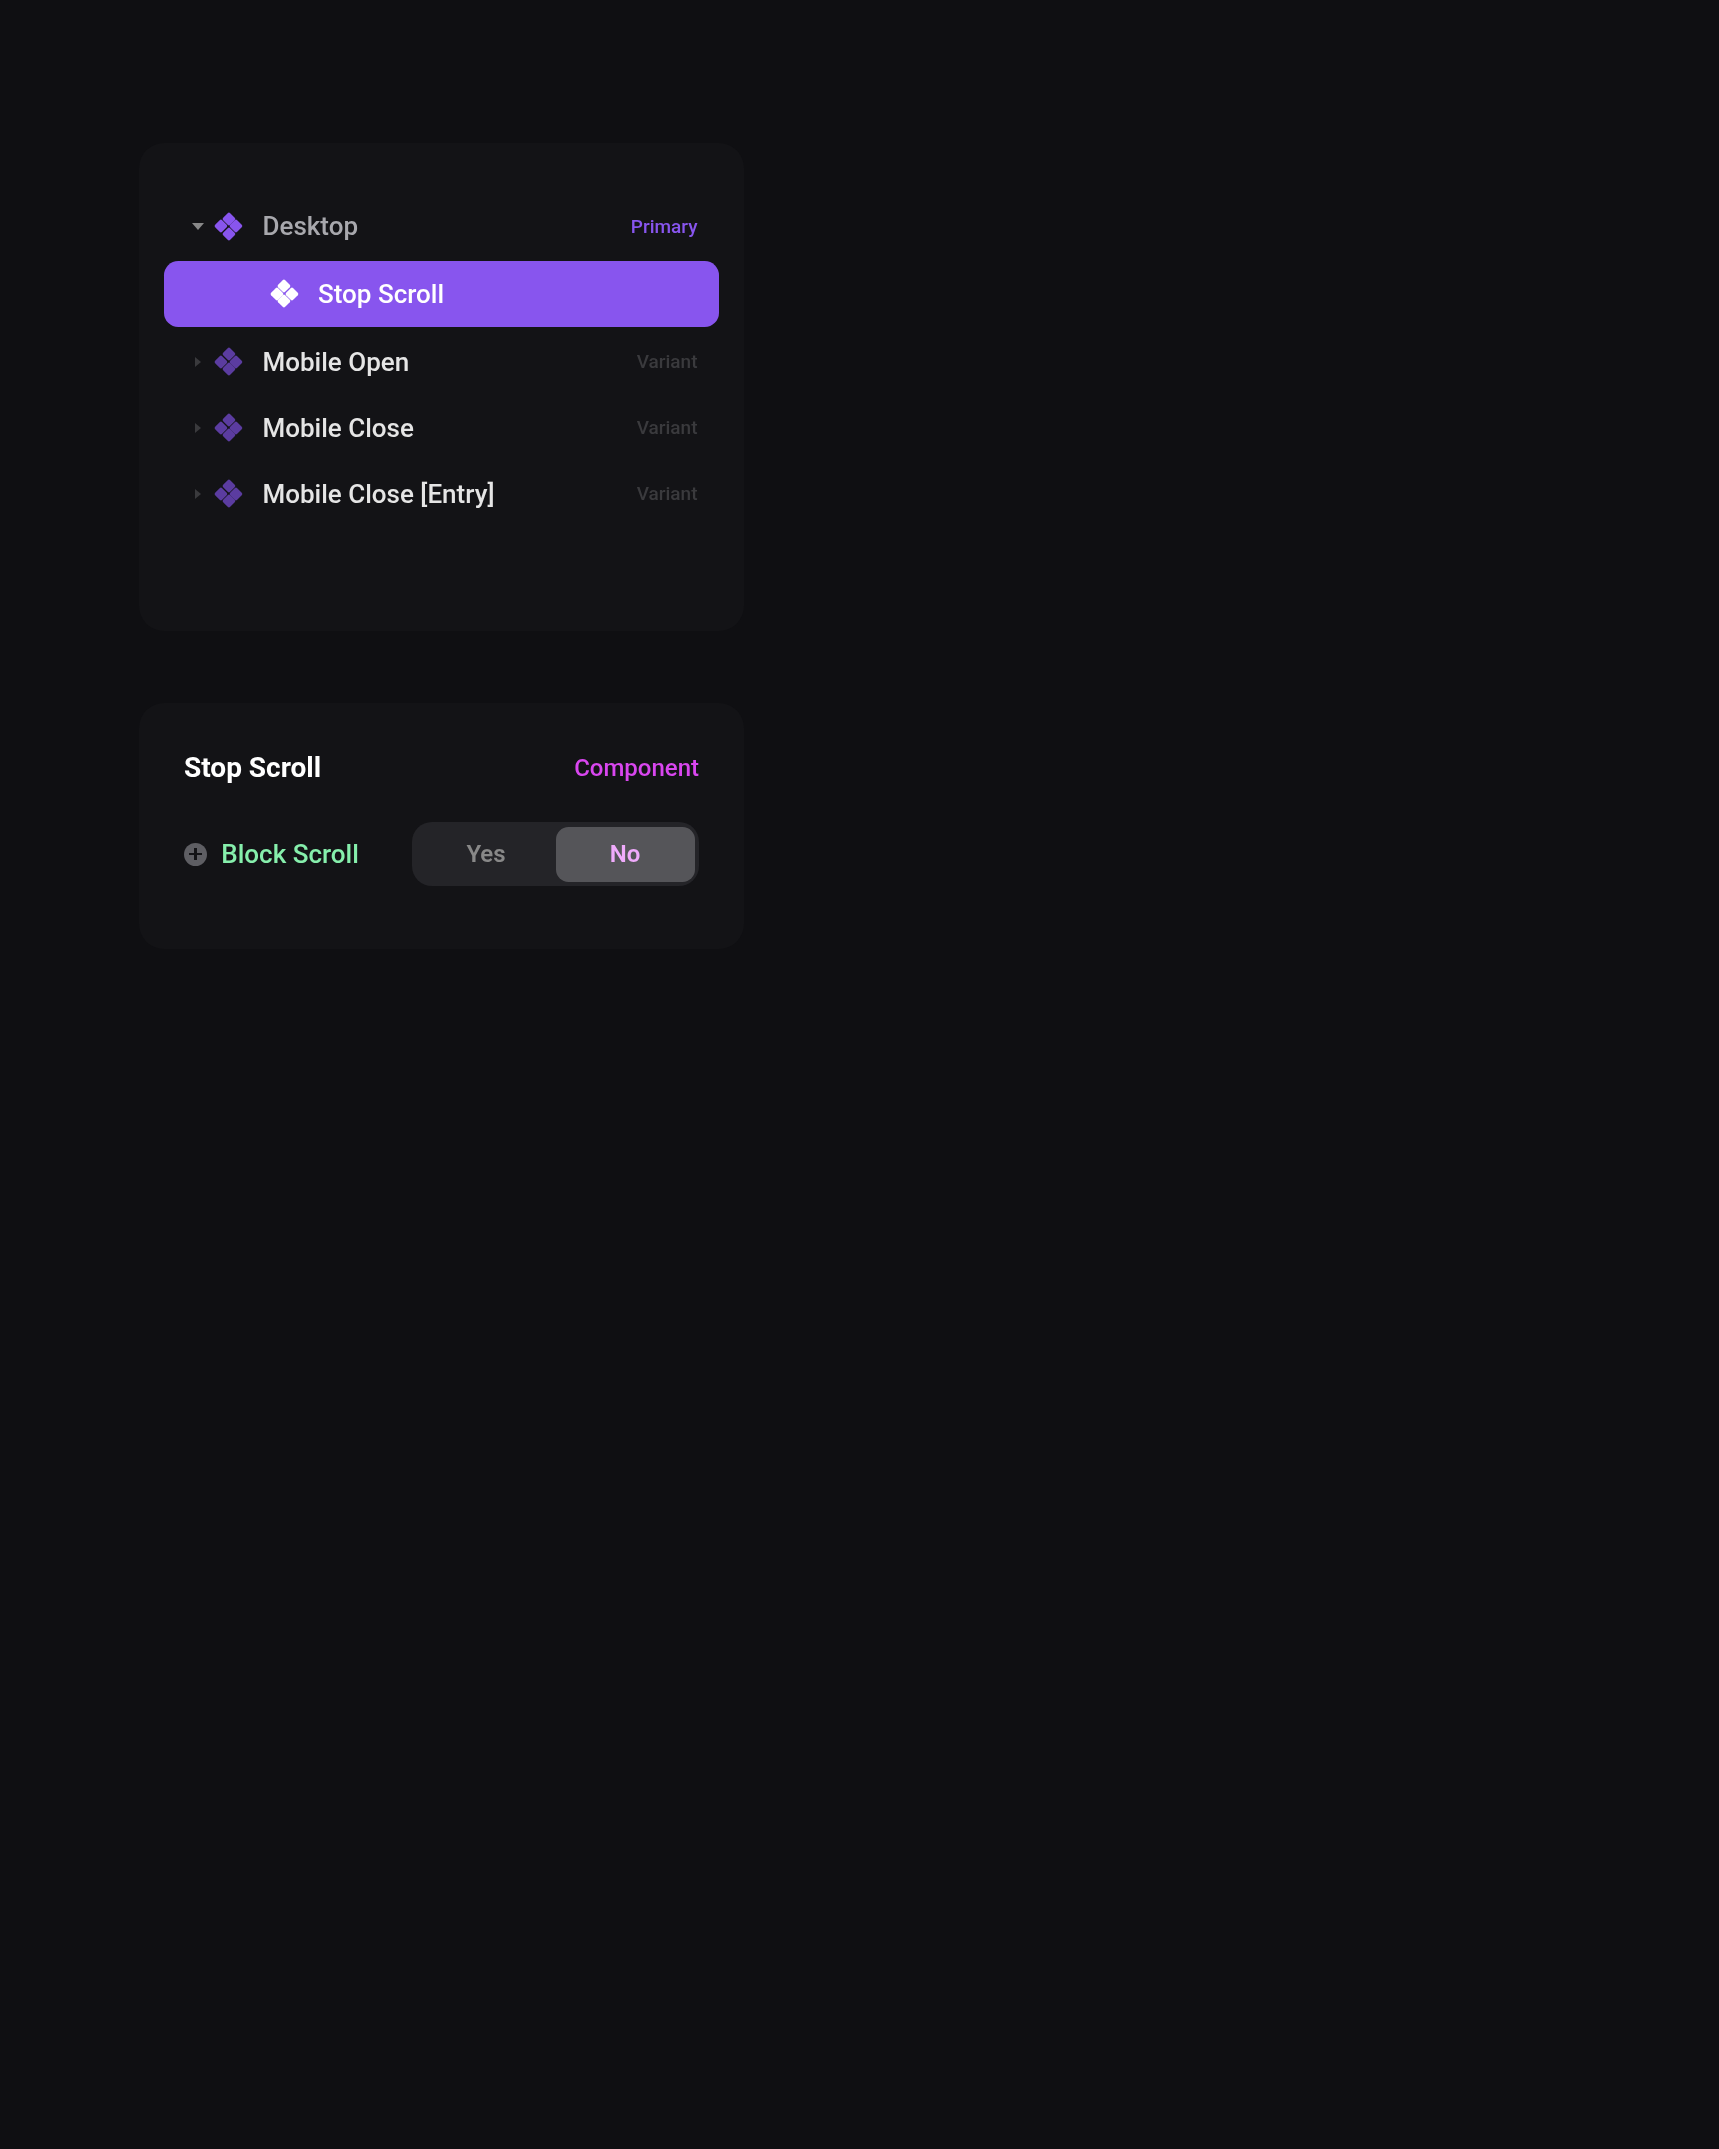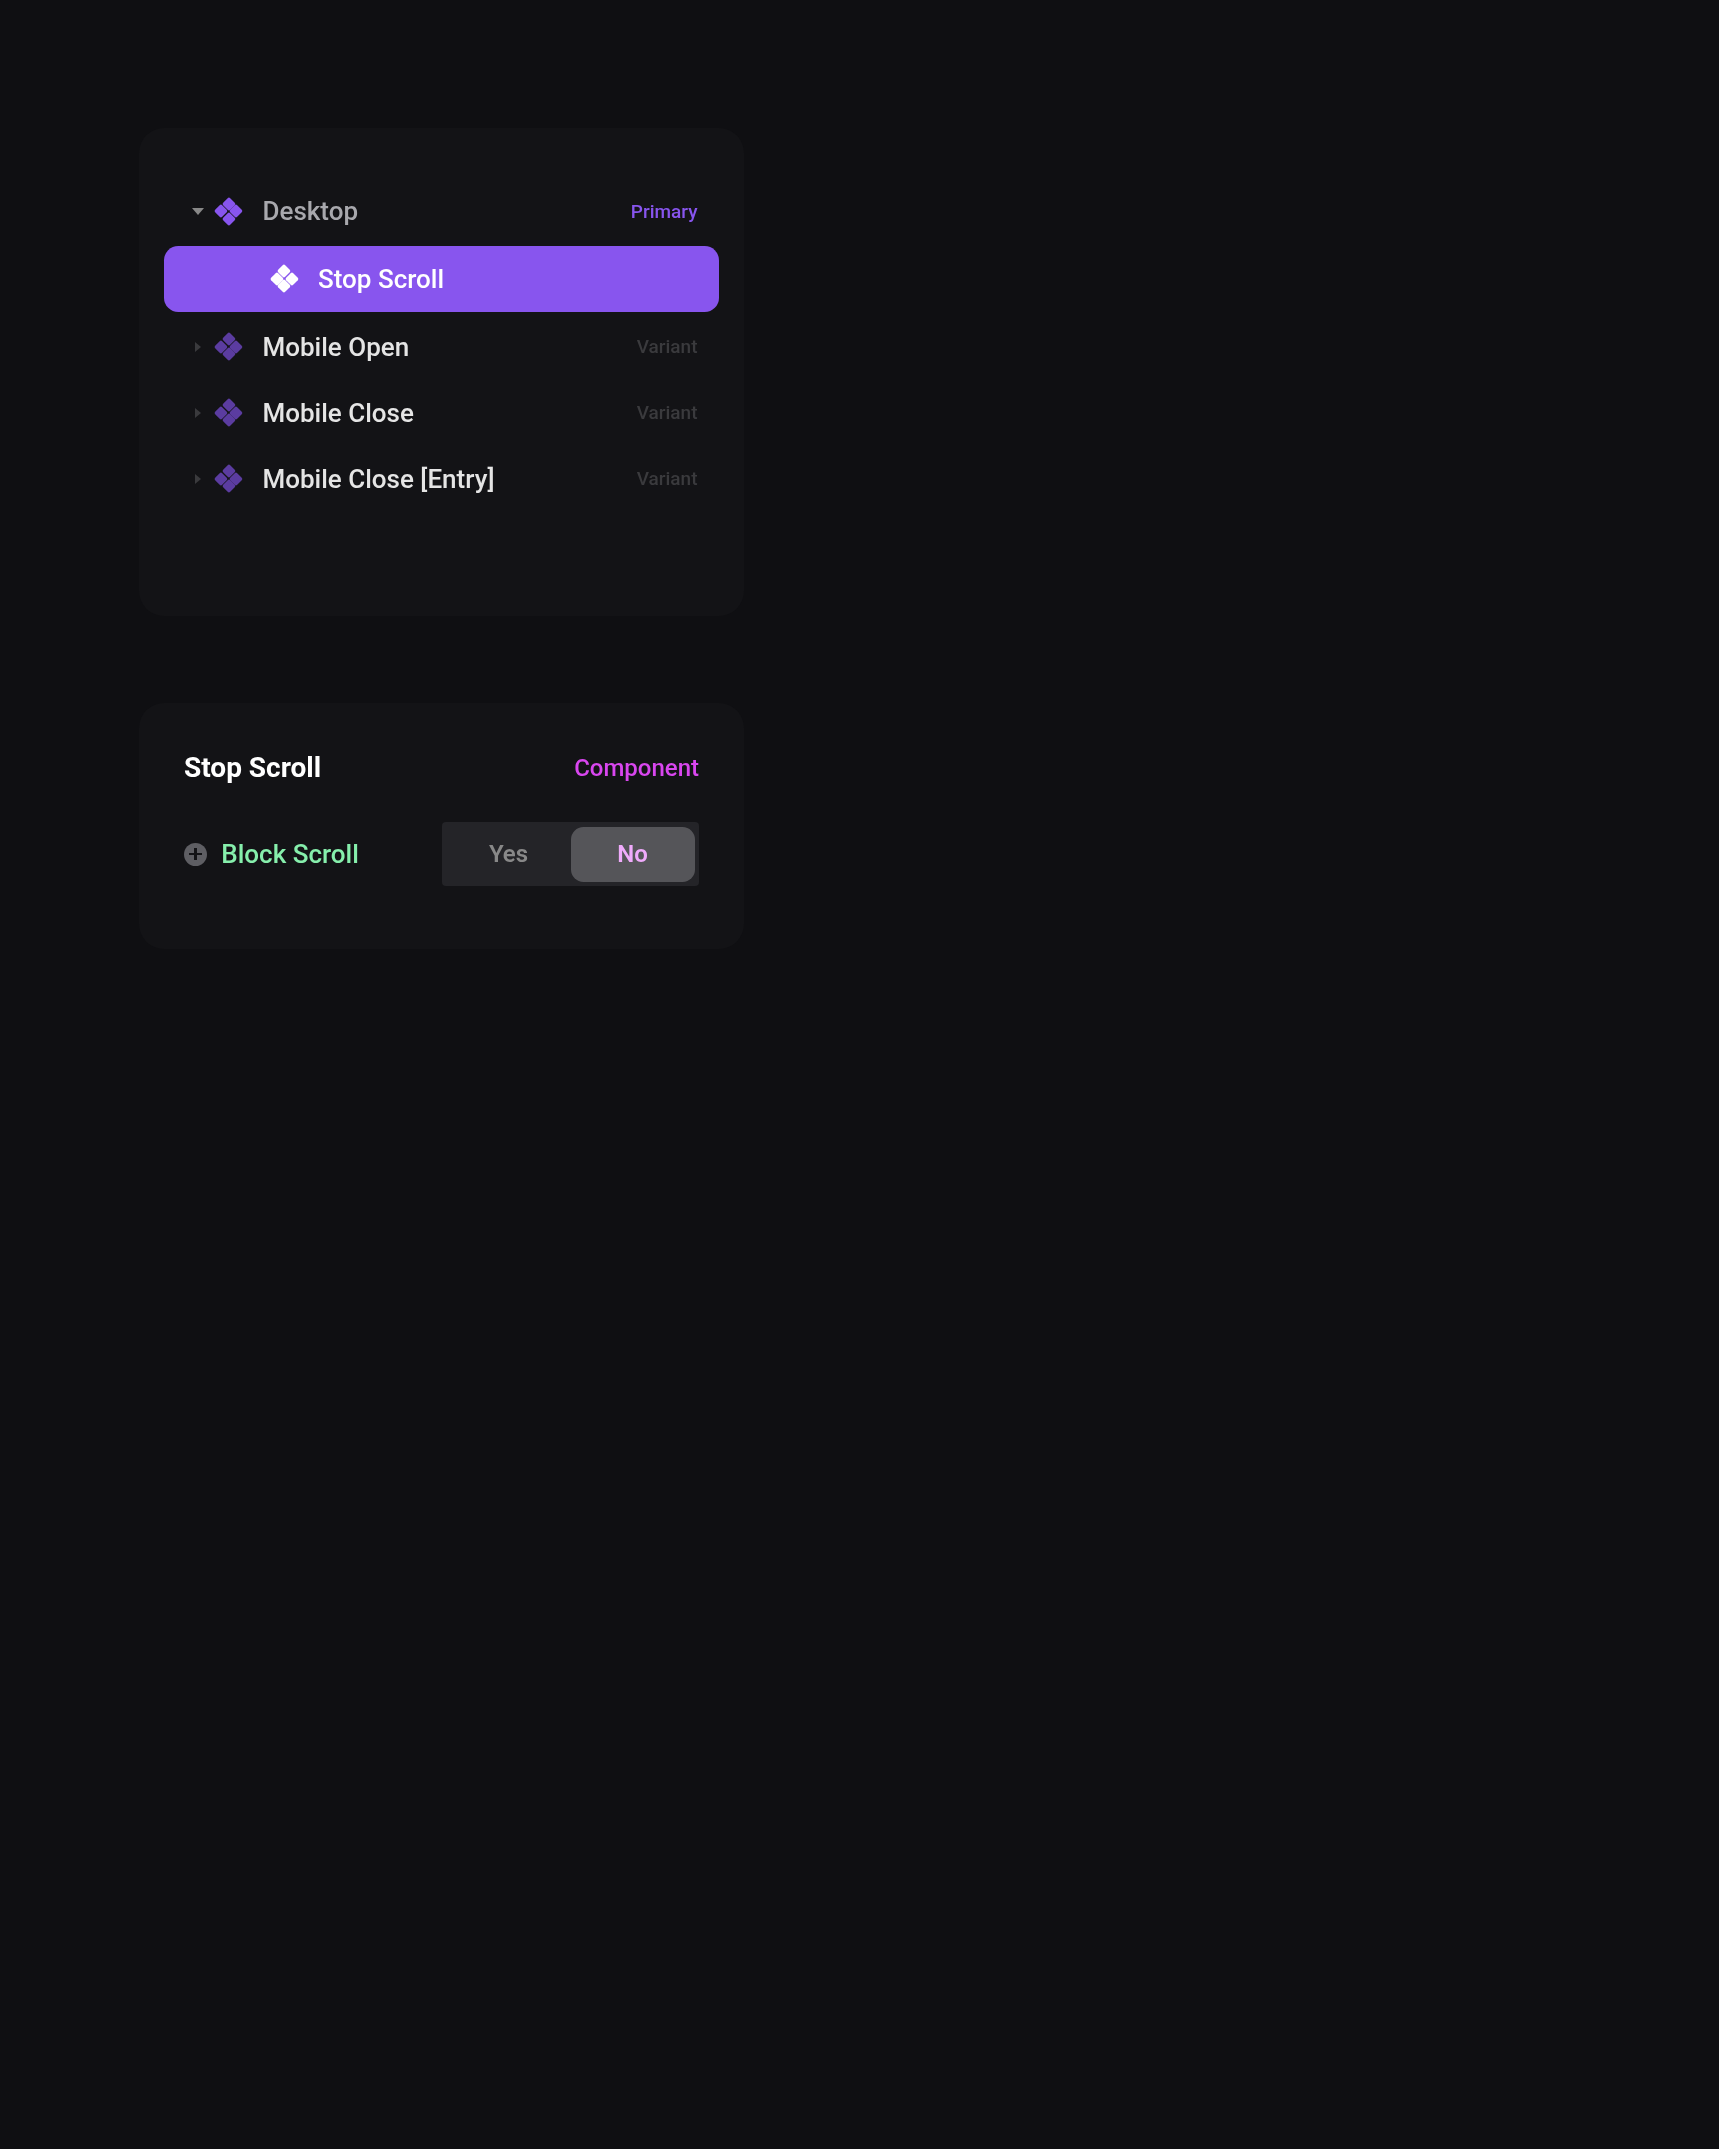--- a/index.html
+++ b/index.html
@@ -17,21 +17,21 @@
     }
 
     .panel {
       background-color: #131316;
       border-radius: 25px;
       position: absolute;
     }
 
     .tree-panel {
       left: 139px;
-      top: 128px;
+      top: 143px;
       width: 605px;
       height: 488px;
       padding: 50px 25px 25px 25px;
     }
 
     .tree-row {
       display: flex;
       align-items: center;
       height: 66px;
       padding: 0 21.5px 0 0;
@@ -203,23 +203,23 @@
     .props-label {
       color: #86efac;
       font-size: 26px;
       font-weight: 500;
       flex-grow: 1;
     }
 
     .segmented {
       display: flex;
       background-color: #242428;
-      border-radius: 4px;
+      border-radius: 20px;
       padding: 4.5px;
-      width: 257px;
+      width: 287px;
       height: 64px;
     }
 
     .segment {
       flex: 1;
       display: flex;
       align-items: center;
       justify-content: center;
       font-size: 24px;
       font-weight: 600;

